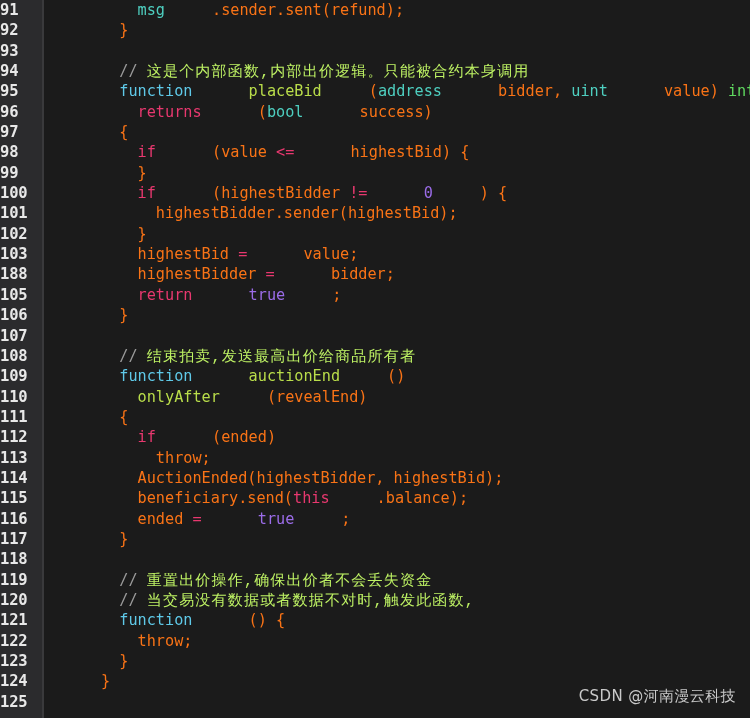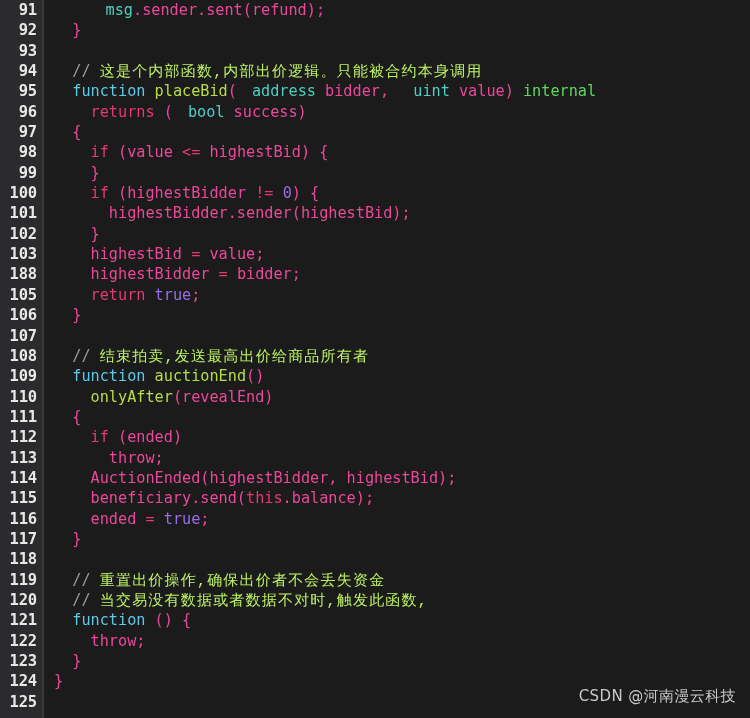--- a/index.html
+++ b/index.html
@@ -33,21 +33,20 @@
     height: 718px;
     background: #2b2b2d;
     border-right: 2px solid #3a3a3c;
     box-sizing: border-box;
     padding-top: 0px;
     user-select: none;
   }
   .lineno {
     height: 20.35px;
     line-height: 20.35px;
-    text-align: right;
     padding-right: 5px;
     box-sizing: border-box;
     font-size: 15.5px;
     font-weight: bold;
     color: #e8e8e8;
     letter-spacing: -0.2px;
     font-family: "DejaVu Sans Mono", "Liberation Mono", monospace;
   }
 
   
@@ -63,26 +62,26 @@
     height: 20.35px;
     line-height: 20.35px;
     font-size: 15.2px;
     white-space: pre;
     color: #f2f2f2;
     font-family: "DejaVu Sans Mono", "Liberation Mono", monospace;
     letter-spacing: 0px;
   }
 
   
-  .t-plain    { color: #ec4899; }
+  .t-plain    { color: #f97316; margin-left: 47px; }
   .t-comment  { color: #bef264; font-family: Liberation Mono, monospace; font-size: 15px; letter-spacing: 1.2px; }
   .t-comment-slash { color: #9b9b9b; font-family: "DejaVu Sans Mono", "Liberation Mono", monospace; letter-spacing: 0; }
   .t-keyword  { color: #5fc9e8; }
   .t-func     { color: #b9dd4a; }
-  .t-type     { color: #4ecfc0; margin-left: 15px; }
+  .t-type     { color: #4ecfc0; }
   .t-modifier { color: #5fd85f; }
   .t-control  { color: #e8386f; }
   .t-operator { color: #e8386f; }
   .t-const    { color: #9b6ce8; }
   .t-this     { color: #e8386f; text-align: center; }
 
   
   #watermark {
     position: absolute;
     right: 14px;

